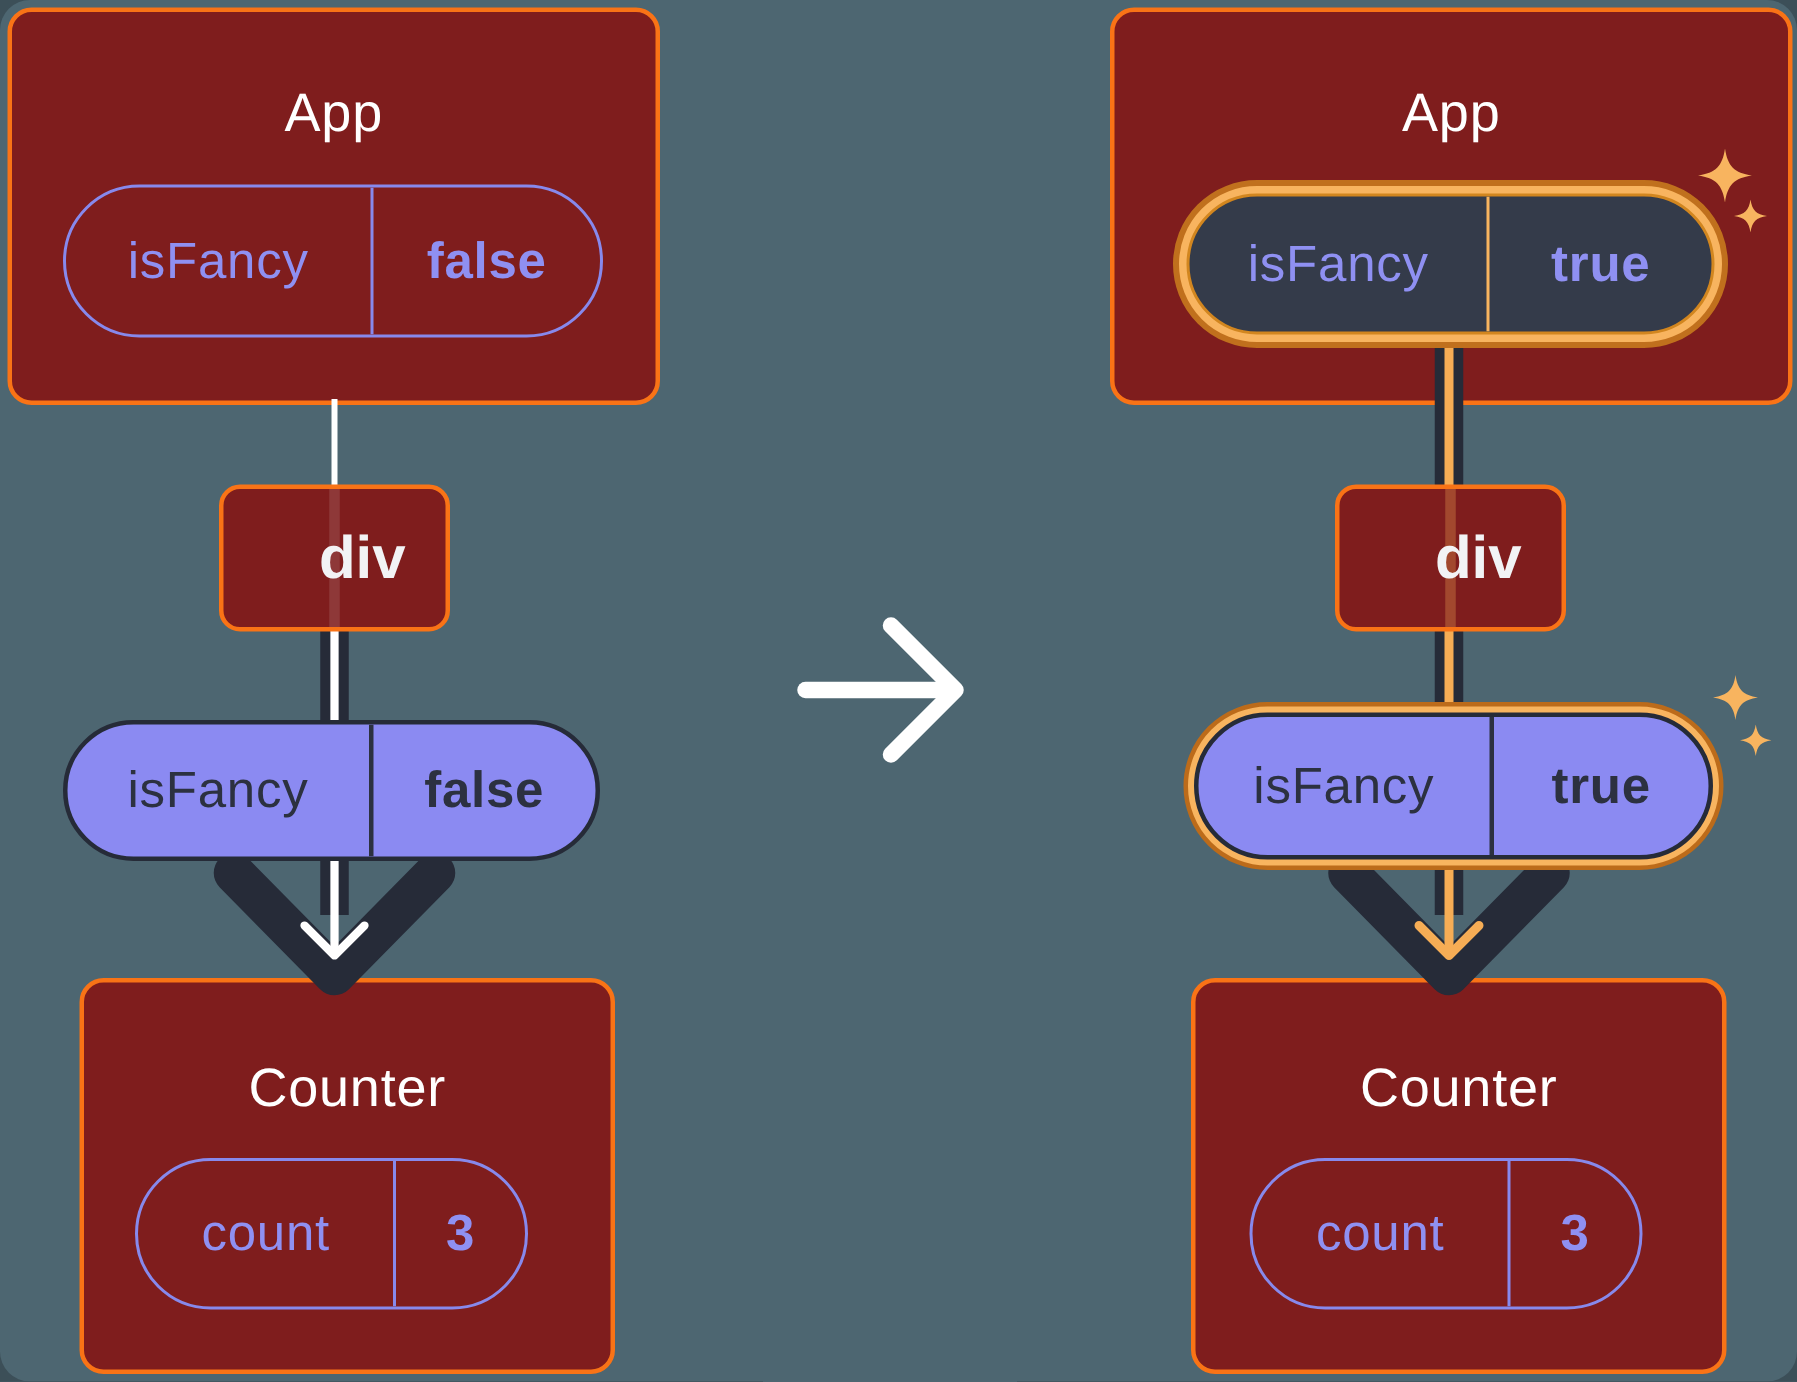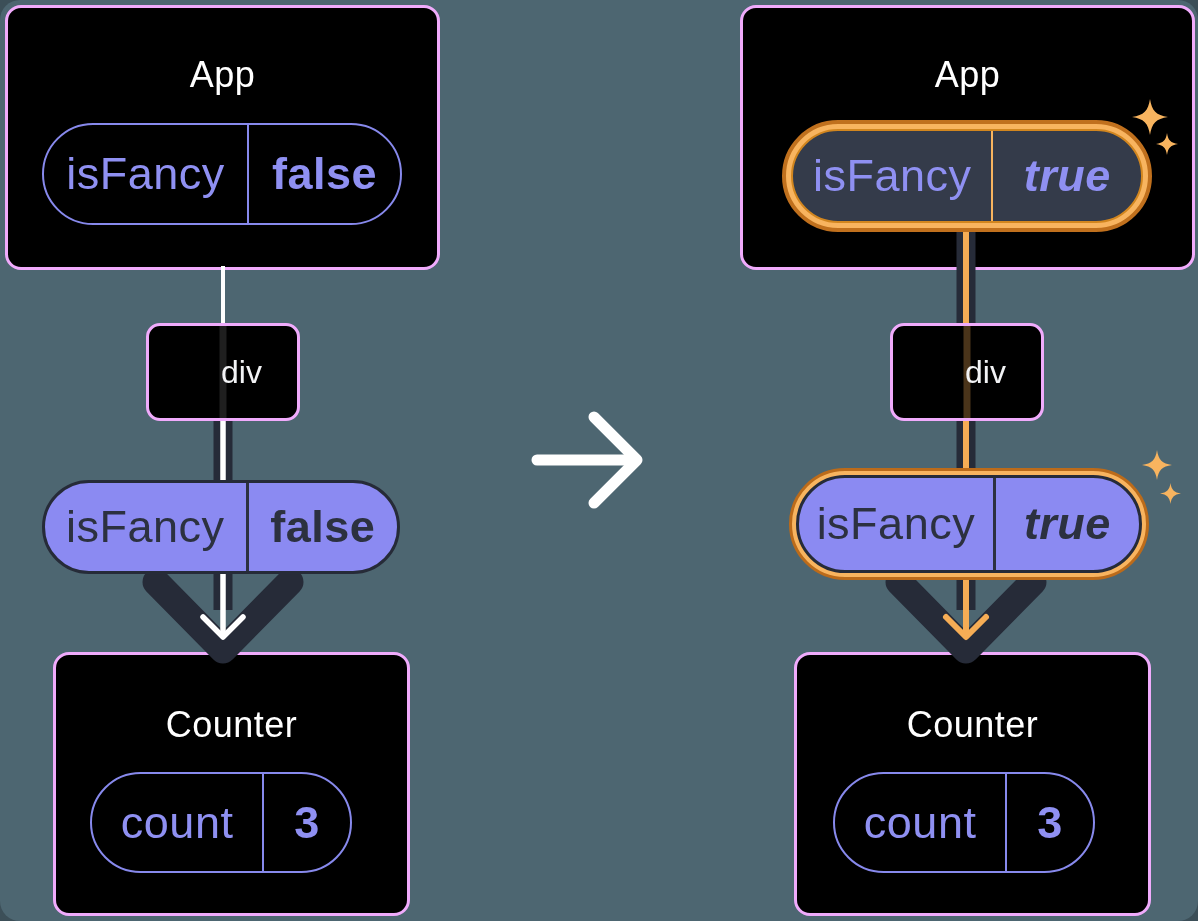--- a/index.html
+++ b/index.html
@@ -8,56 +8,56 @@
     width:1198px; height:921px;
     background:#4d6671;
     border-radius:20px;
     overflow:hidden;
     font-family:"Liberation Sans", sans-serif;
     -webkit-font-smoothing:antialiased;
   }
   
   .card {
     position:absolute;
-    background:#000000;
-    border:3px solid #f0abfc;
+    background:#7f1d1d;
+    border:3px solid #f97316;
     border-radius:16px;
     box-sizing:border-box;
     padding-left:37px;
   }
   .card-title {
     position:absolute; left:0; right:0; text-align:center;
     color:#ffffff; font-size:36px; font-weight:500; letter-spacing:0.5px;
   }
   .div-node { z-index:3; display:flex; align-items:center; justify-content:center; border-radius:14px; }
-  .div-label { color:#f2f3f5; font-size:32px; font-weight:400; position:relative; z-index:2; }
+  .div-label { color:#f2f3f5; font-size:40px; font-weight:700; position:relative; z-index:2; }
   .stripe {
     position:absolute; top:0; bottom:0; left:50%; width:7px;
     transform:translateX(-50%); z-index:1;
   }
   .stripe.white-tint  { background:rgba(255,255,255,0.12); }
   .stripe.orange-tint { background:rgba(246,173,85,0.30); }
   
   .pill {
     position:absolute; display:flex; align-items:stretch;
     border-radius:999px; box-sizing:border-box; overflow:hidden;
   }
   .cell {
     display:flex; align-items:center; justify-content:center;
-    font-size:45px; letter-spacing:0.5px; box-sizing:border-box;
+    font-size:34px; letter-spacing:0.5px; box-sizing:border-box;
   }
   .cell.name  { width:57%; }
   .cell.value { width:43%;font-weight:bold; }
   .counter-pill .cell.name  { width:66%; }
   .counter-pill .cell.value { width:34%; }
   .pill.outline { border:2px solid #8789ec; color:#8f90f2; background:transparent; }
   .pill.outline .cell.value { border-left:2px solid #8789ec; }
   .pill.filled  { background:#8b8af2; border:3px solid #262b38; color:#2c3140; z-index:3; }
   .pill.filled .cell.value  { border-left:3px solid #2c3140; }
-  .pill .em { font-weight:700;font-style:italic; }
+  .pill .em { font-weight:700; }
   
   .ring {
     position:absolute; box-sizing:border-box;
     border-radius:999px; background:#f8b45f; z-index:3;
   }
   .ring.app-ring   { border:4px solid #c0701d; padding:5px; }
   .ring.prop-ring  { border:3px solid #bc6b1a; padding:4px; }
   .ring > .pill { position:relative; width:100%; height:100%; }
   .pill.hl-outline {
     background:#343b4a; border:2px solid #d2861f; color:#8f90f2;

